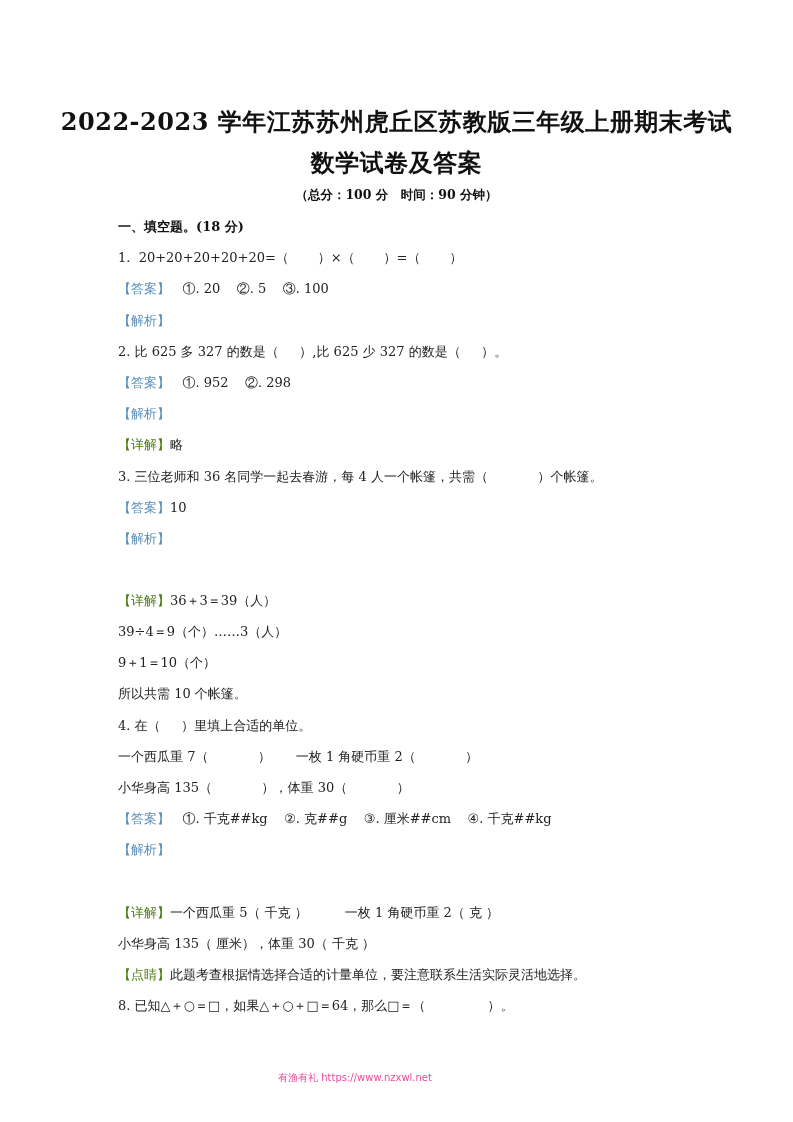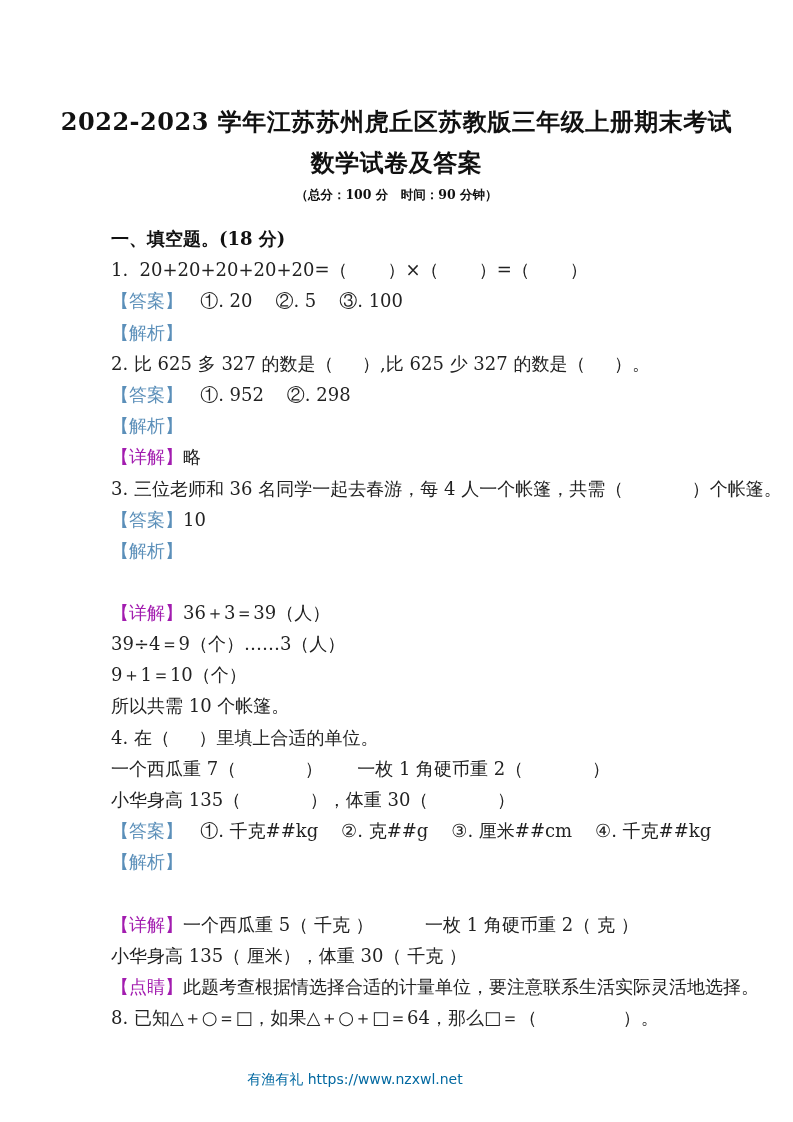--- a/index.html
+++ b/index.html
@@ -37,46 +37,45 @@
       left: 0;
       width: 793px;
       text-align: center;
       font-weight: bold;
       font-size: 12.5px;
       color: #111;
       white-space: nowrap;
     }
     .line {
       position: absolute;
-      left: 111px;
-      font-size: 18px;
+      left: 118px;
+      font-size: 13px;
       line-height: 16px;
       white-space: pre;
       color: #222;
-      margin-top: 12px;
     }
     .section {
       font-weight: bold;
       color: #111;
     }
     .tag-blue {
       color: #5b8fb9;
     }
     .tag-black {
-      color: #a21caf;
+      color: #4d7c0f;
     }
     .footer {
       position: absolute;
       left: 0;
       width: 710px;
       top: 1071px;
       text-align: center;
       font-family: "DejaVu Sans", "Liberation Sans", sans-serif;
-      font-size: 14px;
-      color: #0369a1;
+      font-size: 10px;
+      color: #ec4899;
       white-space: nowrap;
     }
   </style>
 </head>
 <body>
 
 <div class="page">
 
   <div class="title" style="top:106px;">2022-2023 学年江苏苏州虎丘区苏教版三年级上册期末考试</div>
   <div class="title" style="top:147px;">数学试卷及答案</div>

